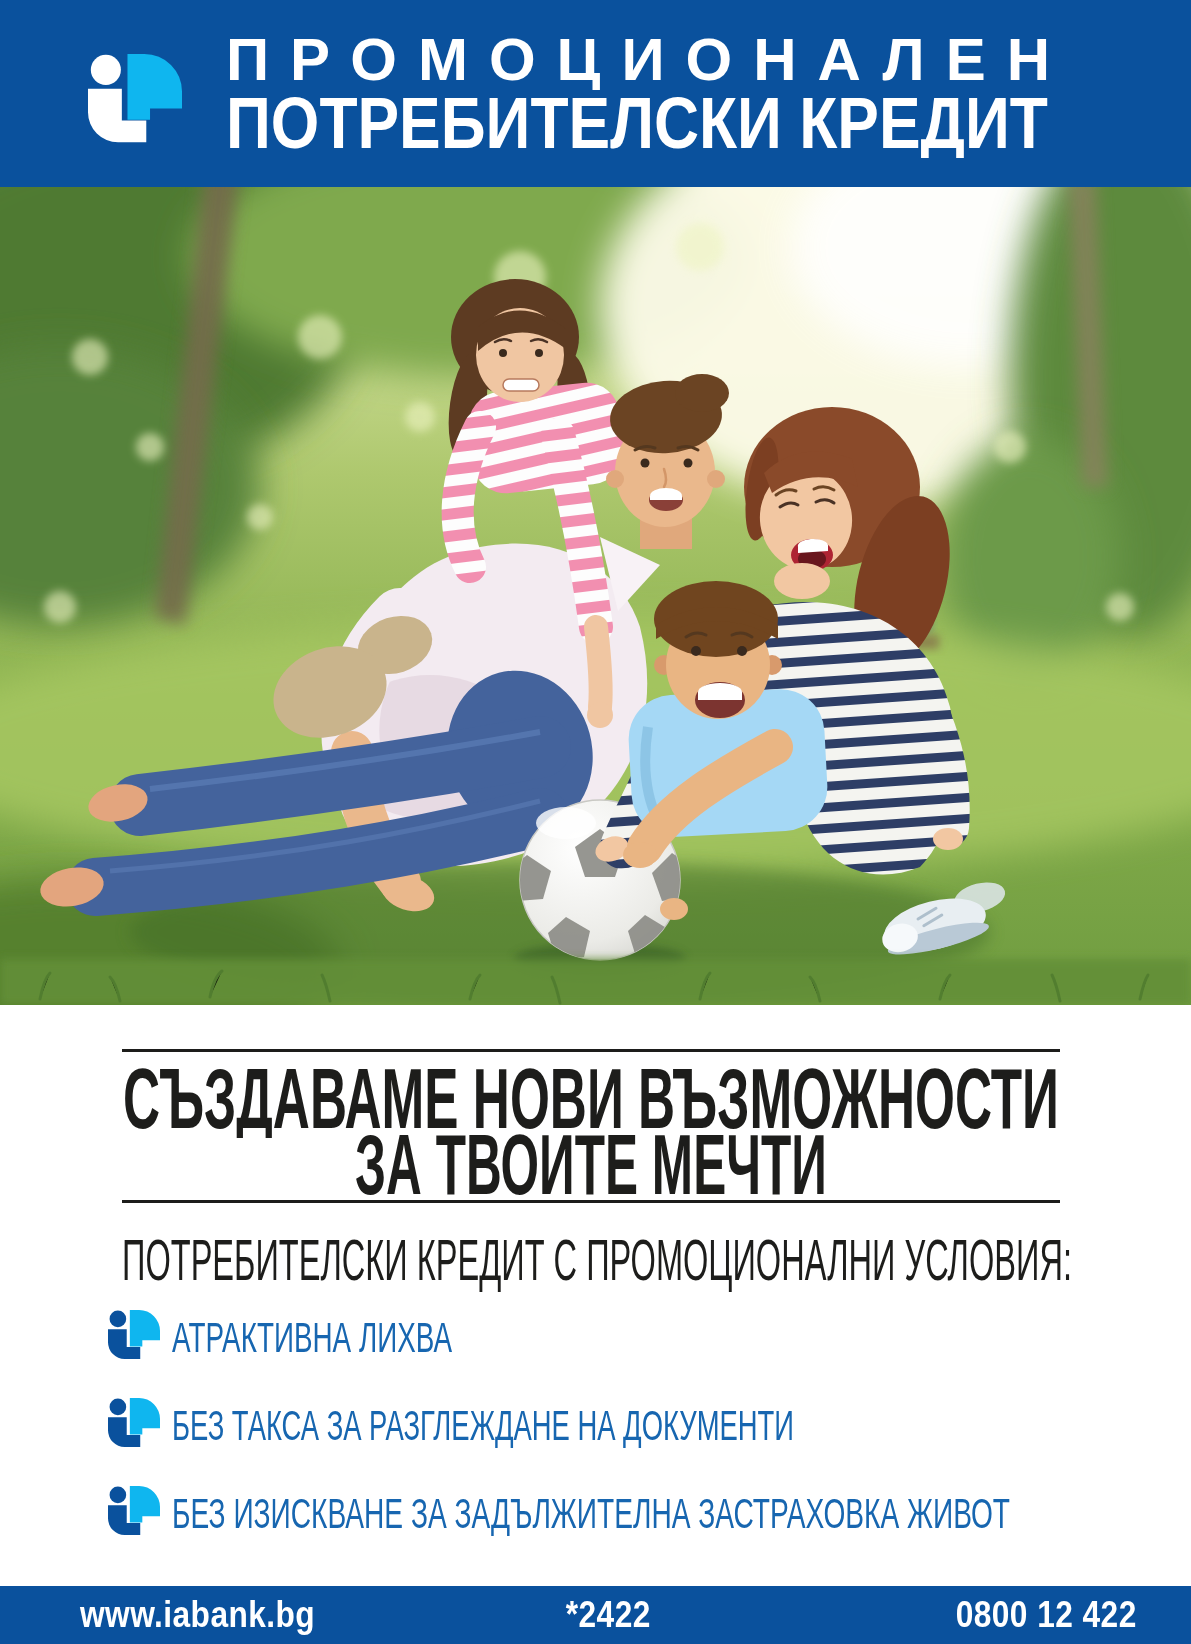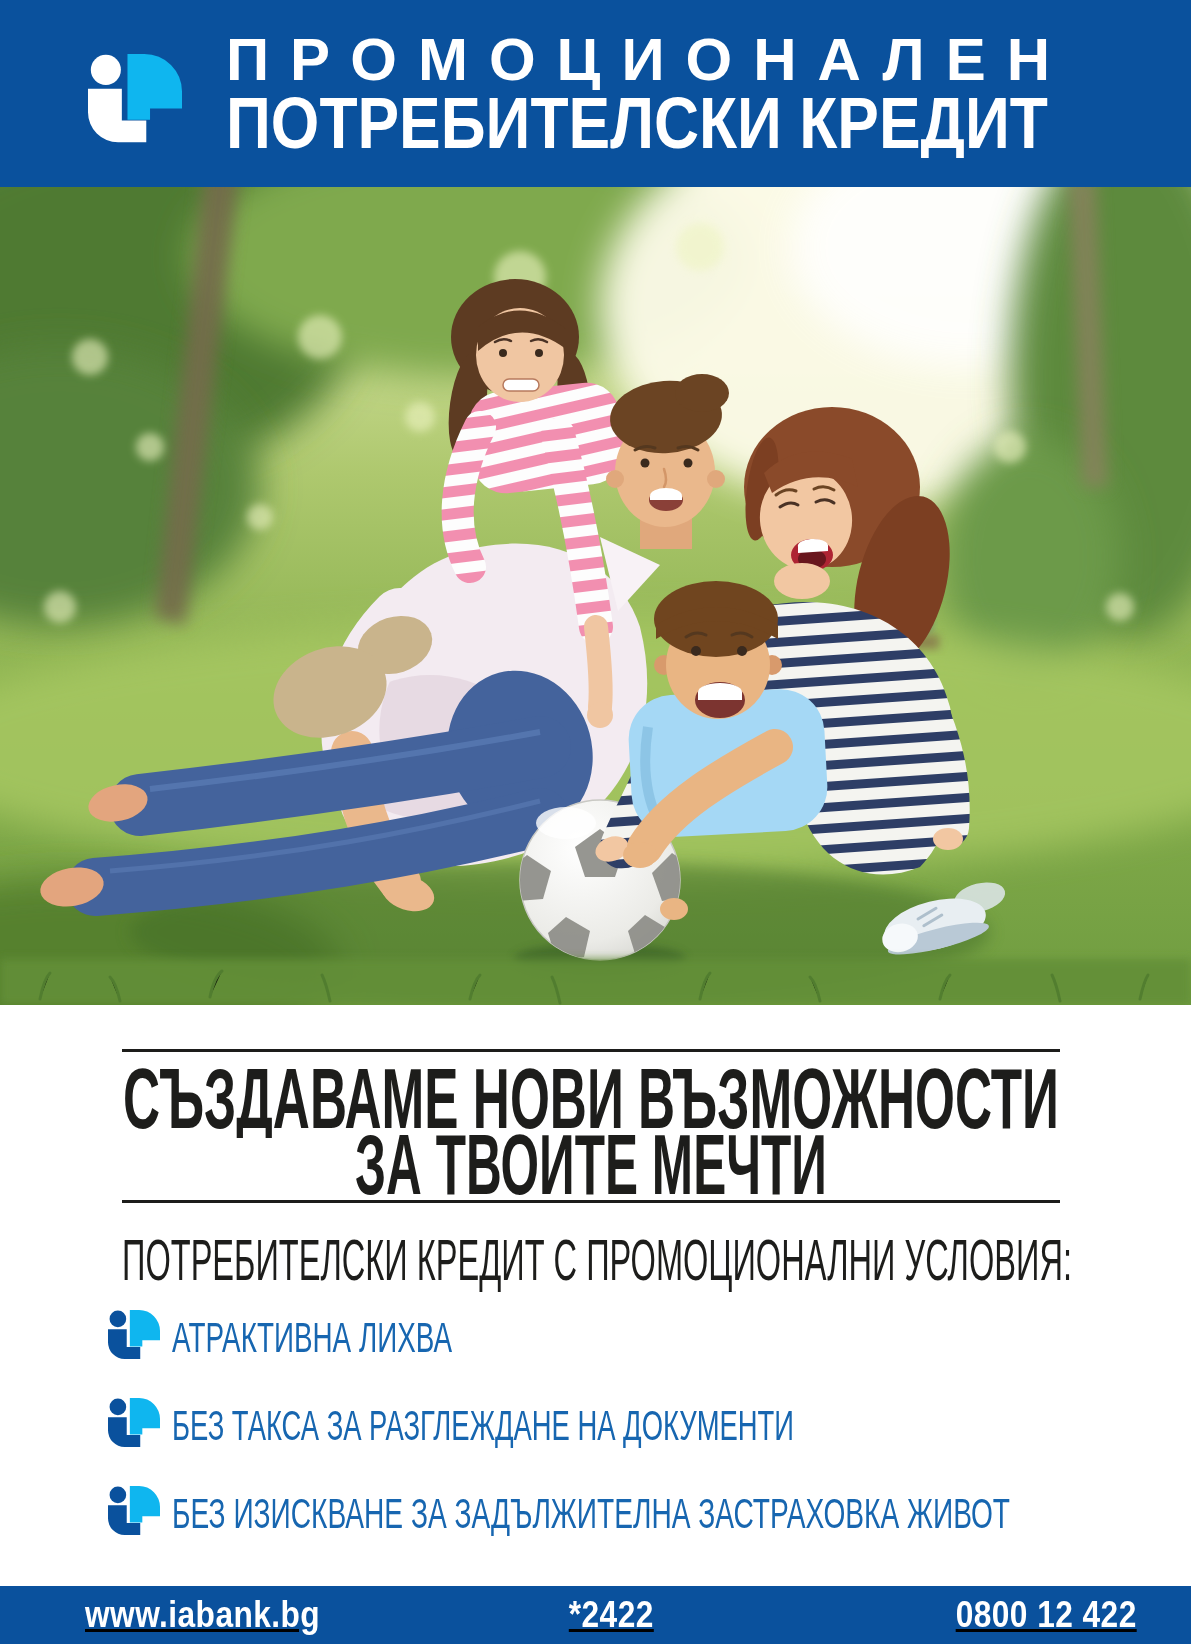--- a/index.html
+++ b/index.html
@@ -1,23 +1,23 @@
 <!DOCTYPE html>
 <html><head>
 <meta charset="utf-8">
 <style>
   html,body{margin:0;padding:0;background:#ffffff;}
   .page{position:relative;width:1191px;height:1644px;background:#ffffff;overflow:hidden;
         font-family:"Liberation Sans",sans-serif;}
   .abs{position:absolute;}
-  .band{background:#0A519D;text-decoration:underline;}
+  .band{background:#0A519D;}
   svg text{font-family:"Liberation Sans",sans-serif;}
   .rule{background:#1D1D1B;height:3px;}
   .footer-grid{display:grid;grid-template-columns:1fr auto 1fr;align-items:center;
-               height:100%;padding:0 54px 0 64px;box-sizing:border-box;margin-left:21px;}
+               height:100%;padding:0 54px 0 80px;box-sizing:border-box;}
   .footer-grid span{color:#fff;font-weight:bold;font-size:36px;letter-spacing:.5px;white-space:nowrap;}
   .f-left{justify-self:start;transform:scaleX(.88);transform-origin:left center;}
   .f-mid{justify-self:center;transform:scaleX(.88);transform-origin:center center;}
   .f-right{justify-self:end;transform:scaleX(.88);transform-origin:right center;}
 </style>
 </head>
 <body>
 
 <div class="page">
 

